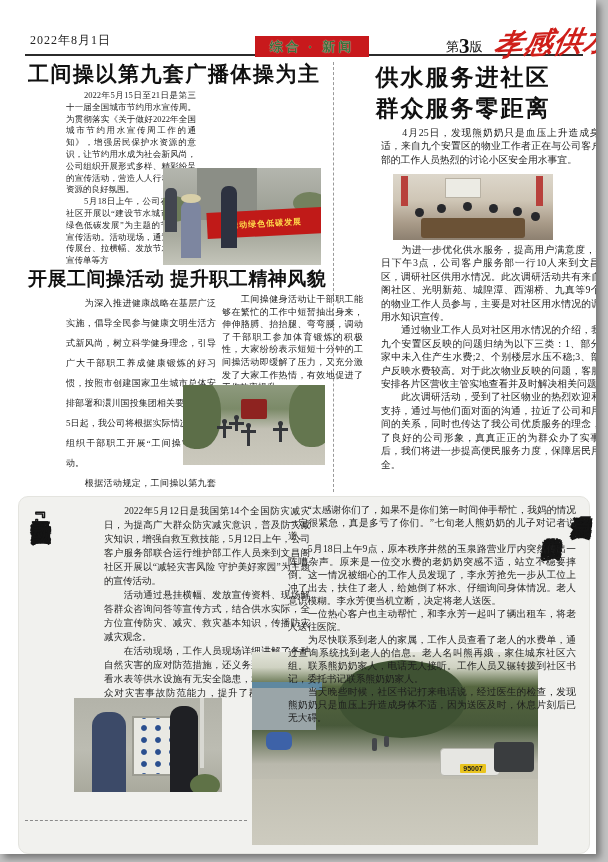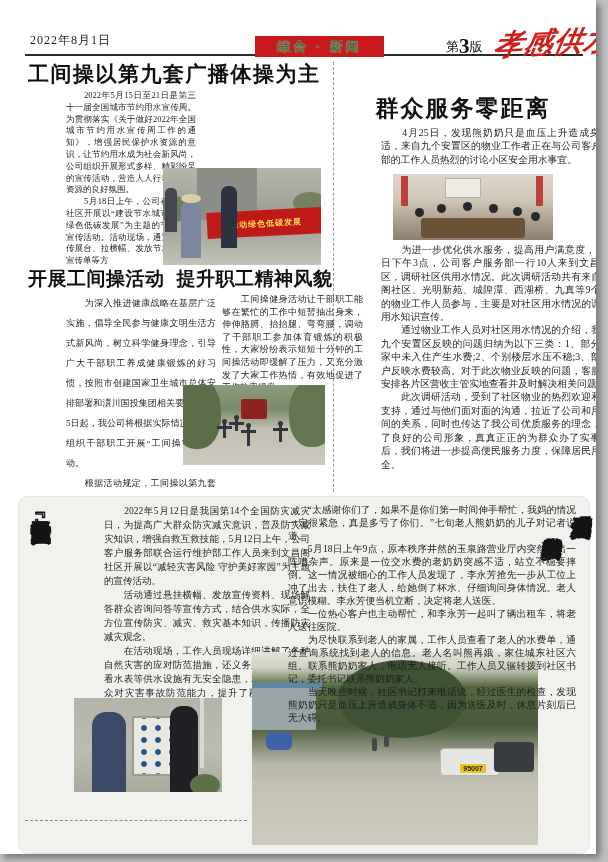--- a/index.html
+++ b/index.html
@@ -3,34 +3,34 @@
 <meta charset="utf-8">
 <style>
   html,body{margin:0;padding:0;}
   body{width:608px;height:862px;background:#c2c2c2;font-family:"Liberation Serif","DejaVu Serif",serif;}
   .page{position:absolute;left:0;top:0;width:596px;height:854px;background:#ffffff;overflow:hidden;
         box-shadow:4px 4px 7px rgba(0,0,0,.4);}
   .abs{position:absolute;}
   
   .date{left:30px;top:32px;font-size:12px;color:#222;letter-spacing:1px;}
   .rule{left:25px;top:54px;width:558px;height:2px;background:#2b2b2b;}
-  .banner{left:255px;top:36px;width:129px;height:21px;background:#c8191c;display:flex;align-items:center;justify-content:center;}
+  .banner{left:255px;top:36px;width:114px;height:21px;background:#c8191c;display:flex;align-items:center;justify-content:center;}
   .banner span{font-family:"Liberation Sans","DejaVu Sans",sans-serif;font-weight:bold;font-size:13px;color:#3f6d3a;
                letter-spacing:3px;text-shadow:0 0 1px #eaf2e2;}
   .edition{left:446px;top:34px;font-size:13px;color:#111;white-space:nowrap;}
   .edition b{font-size:21px;font-family:"Liberation Serif",serif;vertical-align:-2px;}
   .masthead{left:494px;top:23px;font-size:29px;font-weight:bold;font-style:italic;color:#cf1f1a;
             letter-spacing:1px;transform:skew(-10deg,-3deg);font-family:"Liberation Serif",serif;white-space:nowrap;}
   
   .vdash{left:333px;top:62px;height:430px;width:0;border-left:1px dashed #9a9a9a;}
   .hdash{left:25px;top:820px;width:222px;height:0;border-top:1px dashed #8a8a8a;}
   
   .headline{font-family:"Liberation Sans","DejaVu Sans",sans-serif;font-weight:bold;color:#101010;white-space:nowrap;}
   .h1a{left:28px;top:60px;font-size:21px;letter-spacing:1.5px;}
-  .h3a{left:28px;top:266px;font-size:19px;letter-spacing:0.5px;font-family:Liberation Mono, monospace;}
+  .h3a{left:28px;top:266px;font-size:19px;letter-spacing:0.5px;}
   .h2a{left:343px;top:62px;width:240px;text-align:center;font-size:23px;letter-spacing:2px;}
   .h2b{left:343px;top:93px;width:240px;text-align:center;font-size:23px;letter-spacing:2px;}
   
   .bt{color:#1d1d1d;text-align:justify;white-space:pre-wrap;margin-left:38px;}
   .a1c1{left:28px;top:90px;width:130px;font-size:8.5px;line-height:11.8px;}
   .a1c2{left:163px;top:90px;width:158px;font-size:8.5px;line-height:11.8px;}
   .a3c1{left:28px;top:293px;width:150px;font-size:9px;line-height:20px;}
   .a3c2{left:184px;top:293px;width:141px;font-size:9px;line-height:12.6px;}
   .a2p1{left:343px;top:126px;width:240px;font-size:9.8px;line-height:13.4px;}
   .a2pp{left:343px;top:243px;width:240px;font-size:9.8px;line-height:13.4px;}
@@ -131,20 +131,21 @@
   <div class="abs photo p3">
     <div class="treeL"></div>
     <div class="treeR"></div>
     <div class="truck"></div>
     <div class="fig" style="left:40px;top:38px;"></div>
     <div class="fig" style="left:64px;top:42px;height:19px;"></div>
     <div class="fig" style="left:96px;top:40px;height:17px;"></div>
     <div class="fig" style="left:52px;top:34px;height:12px;"></div>
   </div>
 
+  <div class="abs headline h2a">供水服务进社区</div>
   <div class="abs headline h2b">群众服务零距离</div>
   <div class="abs bt a2p1">　　4月25日，发现熊奶奶只是血压上升造成身体不适，来自九个安置区的物业工作者正在与公司客户服务部的工作人员热烈的讨论小区安全用水事宜。</div>
   <div class="abs photo p2">
     <div class="win"></div>
     <div class="strip1"></div>
     <div class="strip2"></div>
     <div class="table"></div>
     <div class="head" style="left:22px;top:34px;"></div>
     <div class="head" style="left:44px;top:30px;"></div>
     <div class="head" style="left:70px;top:28px;"></div>

